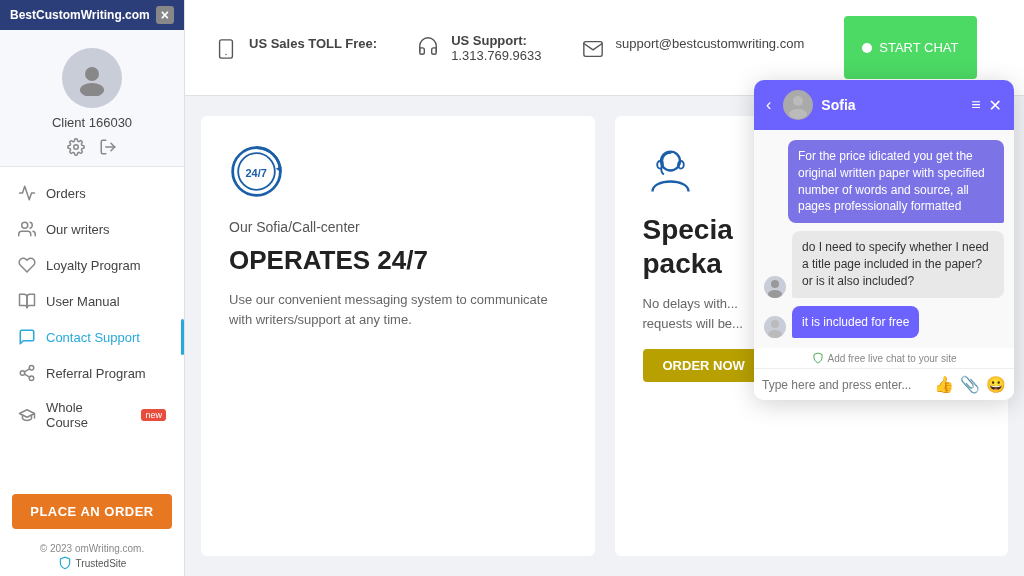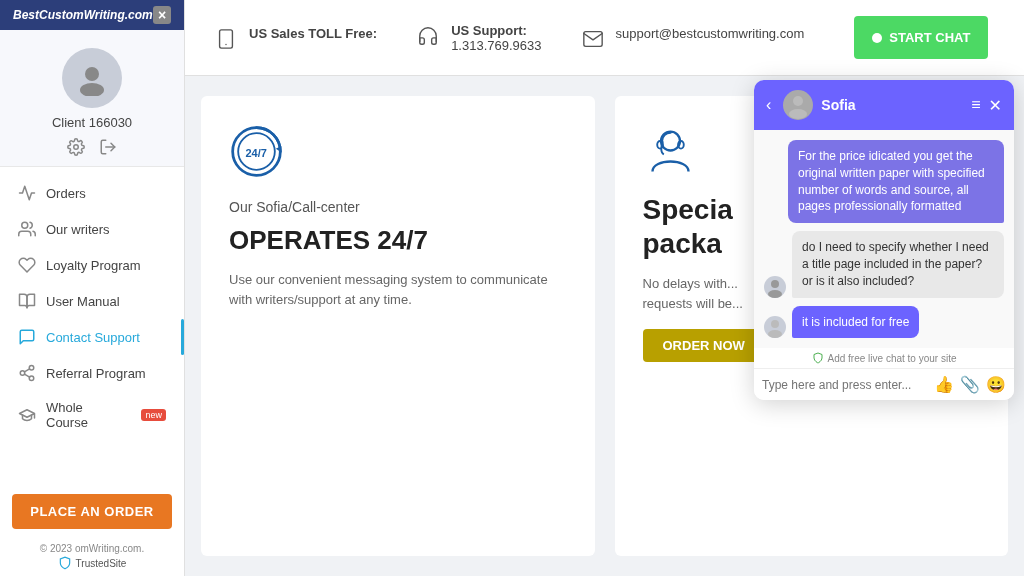--- a/index.html
+++ b/index.html
@@ -16,23 +16,22 @@
       padding: 0;
       border-right: 1px solid #e0e0e0;
       height: 576px;
       overflow: hidden;
     }
     #sidebar-header {
       background: #2c3e7a;
       width: 100%;
       display: flex;
       align-items: center;
-      justify-content: center;
+      justify-content: space-between;
       padding: 6px 10px;
-      font-style: italic;
     }
     #sidebar-header span { color: #fff; font-size: 12px; font-weight: bold; }
     #sidebar-header .close-x { color: #fff; font-size: 14px; cursor: pointer; background: #888; border-radius: 3px; padding: 1px 5px; }
     .avatar-area {
       display: flex;
       flex-direction: column;
       align-items: center;
       padding: 18px 0 10px;
       width: 100%;
       background: #f7f8fc;
@@ -79,23 +78,23 @@
     .top-bar {
       background: #fff; padding: 16px 30px; display: flex; align-items: center;
       gap: 40px; border-bottom: 1px solid #e0e0e0;
     }
     .top-bar-item { display: flex; align-items: flex-start; gap: 12px; }
     .top-bar-item svg { width: 22px; height: 22px; color: #555; margin-top: 2px; flex-shrink: 0; }
     .top-bar-label { font-size: 13px; color: #444; }
     .top-bar-label .bold { font-weight: bold; }
     .top-bar-label .number { font-size: 13px; color: #444; }
     .start-chat-btn {
-      background: #4cd964; color: #fff; border: none; padding: 14px 18px;
-      border-radius: 4px; font-size: 13px; font-weight: bold; cursor: pointer;
-      display: flex; align-items: center; gap: 7px; margin-left: 10px;
+      background: #4cd964; color: #fff; border: none; padding: 24px 18px;
+      border-radius: 4px; font-size: 13px; font-weight: normal; cursor: pointer;
+      display: flex; align-items: center; gap: 7px; margin-left: 0;
     }
     .start-chat-btn::before {
       content: ''; display: inline-block; width: 10px; height: 10px;
       background: #fff; border-radius: 50%;
     }
     .content-area { flex: 1; display: flex; gap: 20px; padding: 20px 16px; overflow: hidden; }
     .card {
       background: #fff; border-radius: 6px; padding: 28px 28px 22px;
       display: flex; flex-direction: column; gap: 10px; flex: 1;
       position: relative; overflow: hidden;

